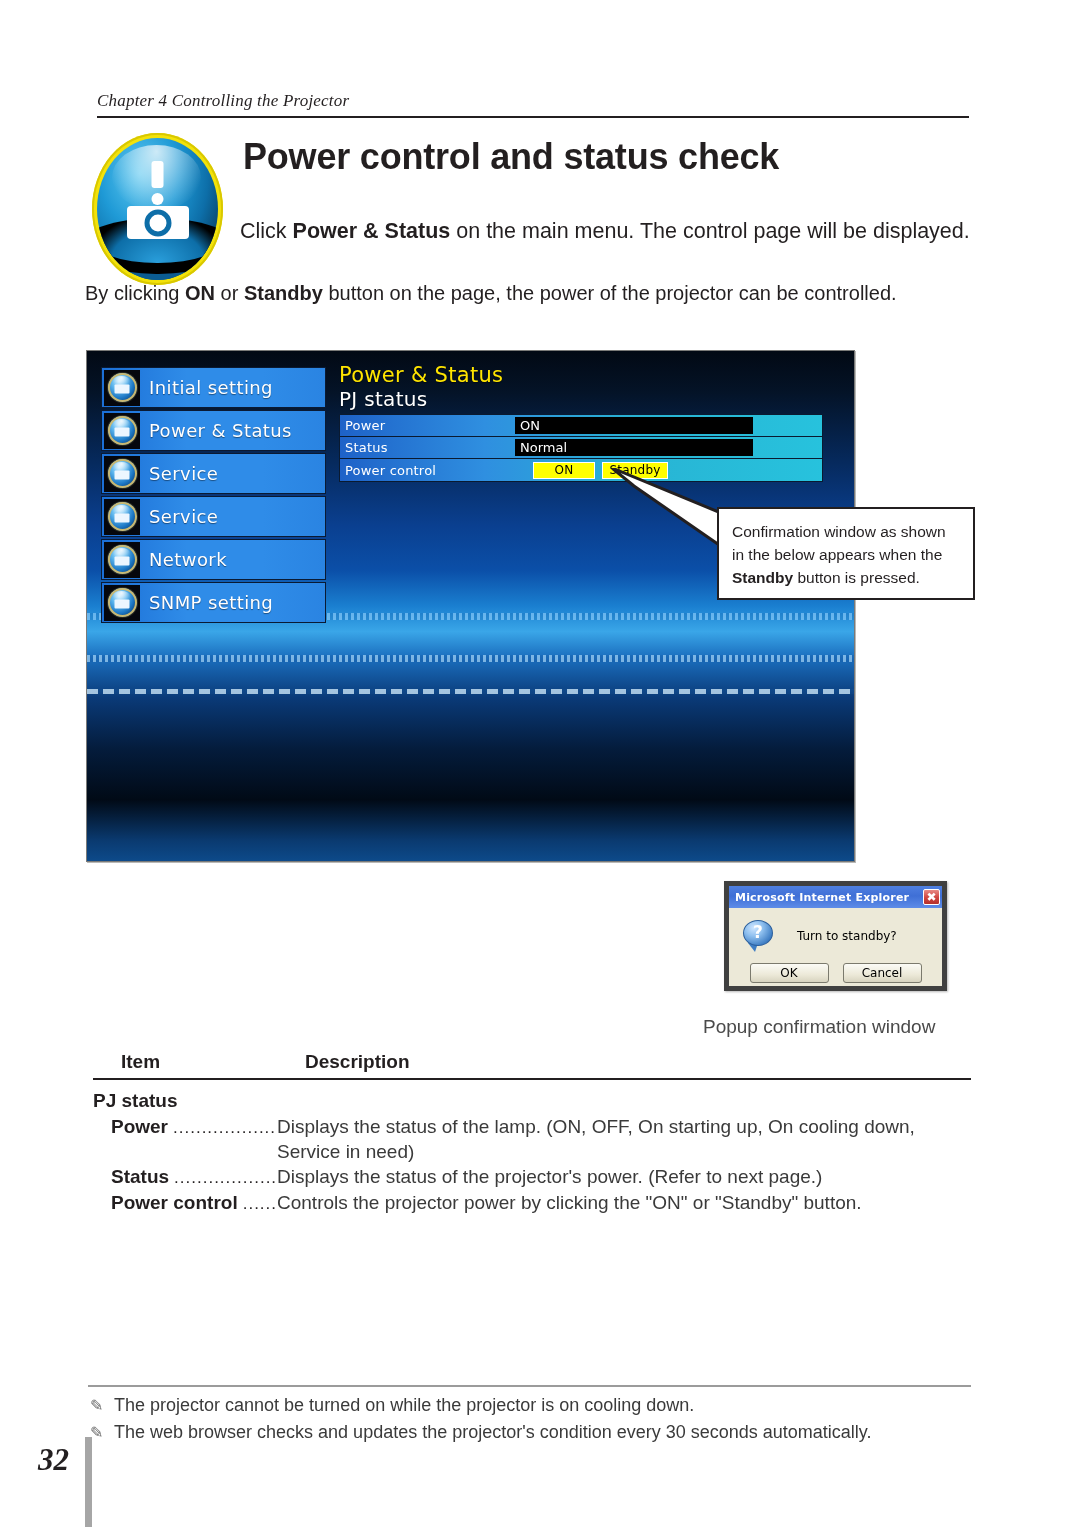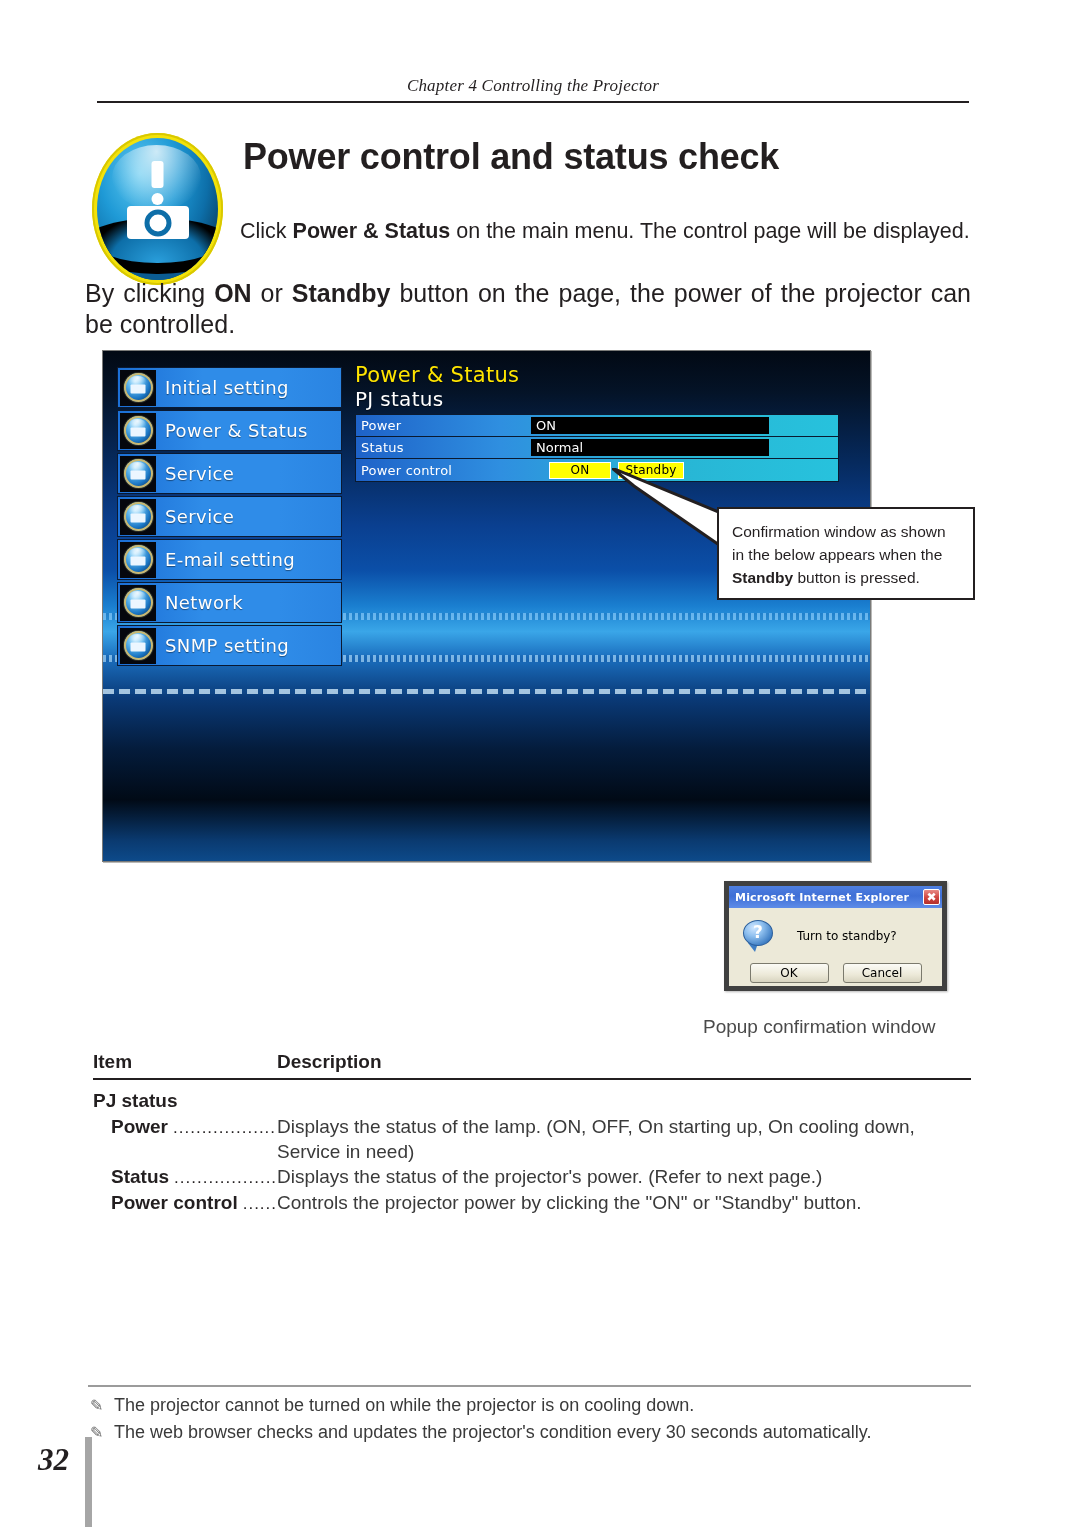--- a/index.html
+++ b/index.html
@@ -13,23 +13,22 @@
     position: relative;
     font-family: "Liberation Sans", sans-serif;
     color: #231f20;
     overflow: hidden;
   }
 
   
   .chapter-header {
     position: absolute;
     left: 97px;
-    top: 76px;
+    top: 91px;
     width: 872px;
-    text-align: center;
   }
   .chapter-header .chapter-text {
     font-family: "Liberation Serif", serif;
     font-style: italic;
     font-size: 17px;
     letter-spacing: 0.2px;
     color: #231f20;
     display: block;
     padding-bottom: 5px;
   }
@@ -151,21 +150,21 @@
     font-size: 21.5px;
     line-height: 31px;
     color: #231f20;
     text-align: justify;
   }
   .intro-block-2 {
     position: absolute;
     left: 85px;
     top: 278px;
     width: 886px;
-    font-size: 25px;
+    font-size: 20px;
     line-height: 31px;
     color: #231f20;
     text-align: justify;
   }
   .intro-block b, .intro-block-2 b { font-weight: bold; }
 
   
   .shot {
     position: absolute;
     left: 86px;
@@ -173,21 +172,20 @@
     width: 767px;
     height: 510px;
     background: linear-gradient(to bottom,
         #020914 0%, #041327 8%, #062a5e 22%, #0a3f8f 34%,
         #0b4fa8 43%, #1a7fd0 50%, #3aa6e8 55%, #1b6fbf 60%,
         #0a3a78 68%, #041c3c 78%, #010a16 88%, #0a3a70 96%, #0d4a8a 100%);
     border: 1px solid #7a7a78;
     box-shadow: 1px 1px 0 #b9b9b7;
     overflow: hidden;
     font-family: "DejaVu Sans", sans-serif;
-    margin-left: 16px;
   }
   .shot-band-a, .shot-band-b, .shot-band-c {
     position: absolute;
     left: 0;
     width: 100%;
     pointer-events: none;
   }
   .shot-band-a {
     top: 262px; height: 7px;
     background: repeating-linear-gradient(to right, rgba(160,215,255,0.55) 0 3px, rgba(10,50,110,0.1) 3px 6px);
@@ -491,20 +489,21 @@
     top: 1050px;
     width: 878px;
   }
   .spec-head {
     display: flex;
     font-size: 19px;
     line-height: 24px;
     font-weight: bold;
     color: #231f20;
     padding-bottom: 4px;
+    margin-left: 28px;
   }
   .spec-head .c1 { width: 184px; }
   .spec-rule {
     height: 2px;
     background: #231f20;
     margin-bottom: 8px;
   }
   .spec-group {
     font-size: 19px;
     line-height: 25px;
@@ -660,28 +659,20 @@
         </div>
       <div class="menu-label">Service</div>
     </div>
     <div class="menu-item">
       <div class="menu-icon">
           <div class="orb">
             <div class="glyph"></div>
           </div>
         </div>
       <div class="menu-label">Service</div>
-    </div>
-    <div class="menu-item">
-      <div class="menu-icon">
-          <div class="orb">
-            <div class="glyph"></div>
-          </div>
-        </div>
-      <div class="menu-label">E-mail setting</div>
     </div>
     <div class="menu-item">
       <div class="menu-icon">
           <div class="orb">
             <div class="glyph"></div>
           </div>
         </div>
       <div class="menu-label">Network</div>
     </div>
     <div class="menu-item">

